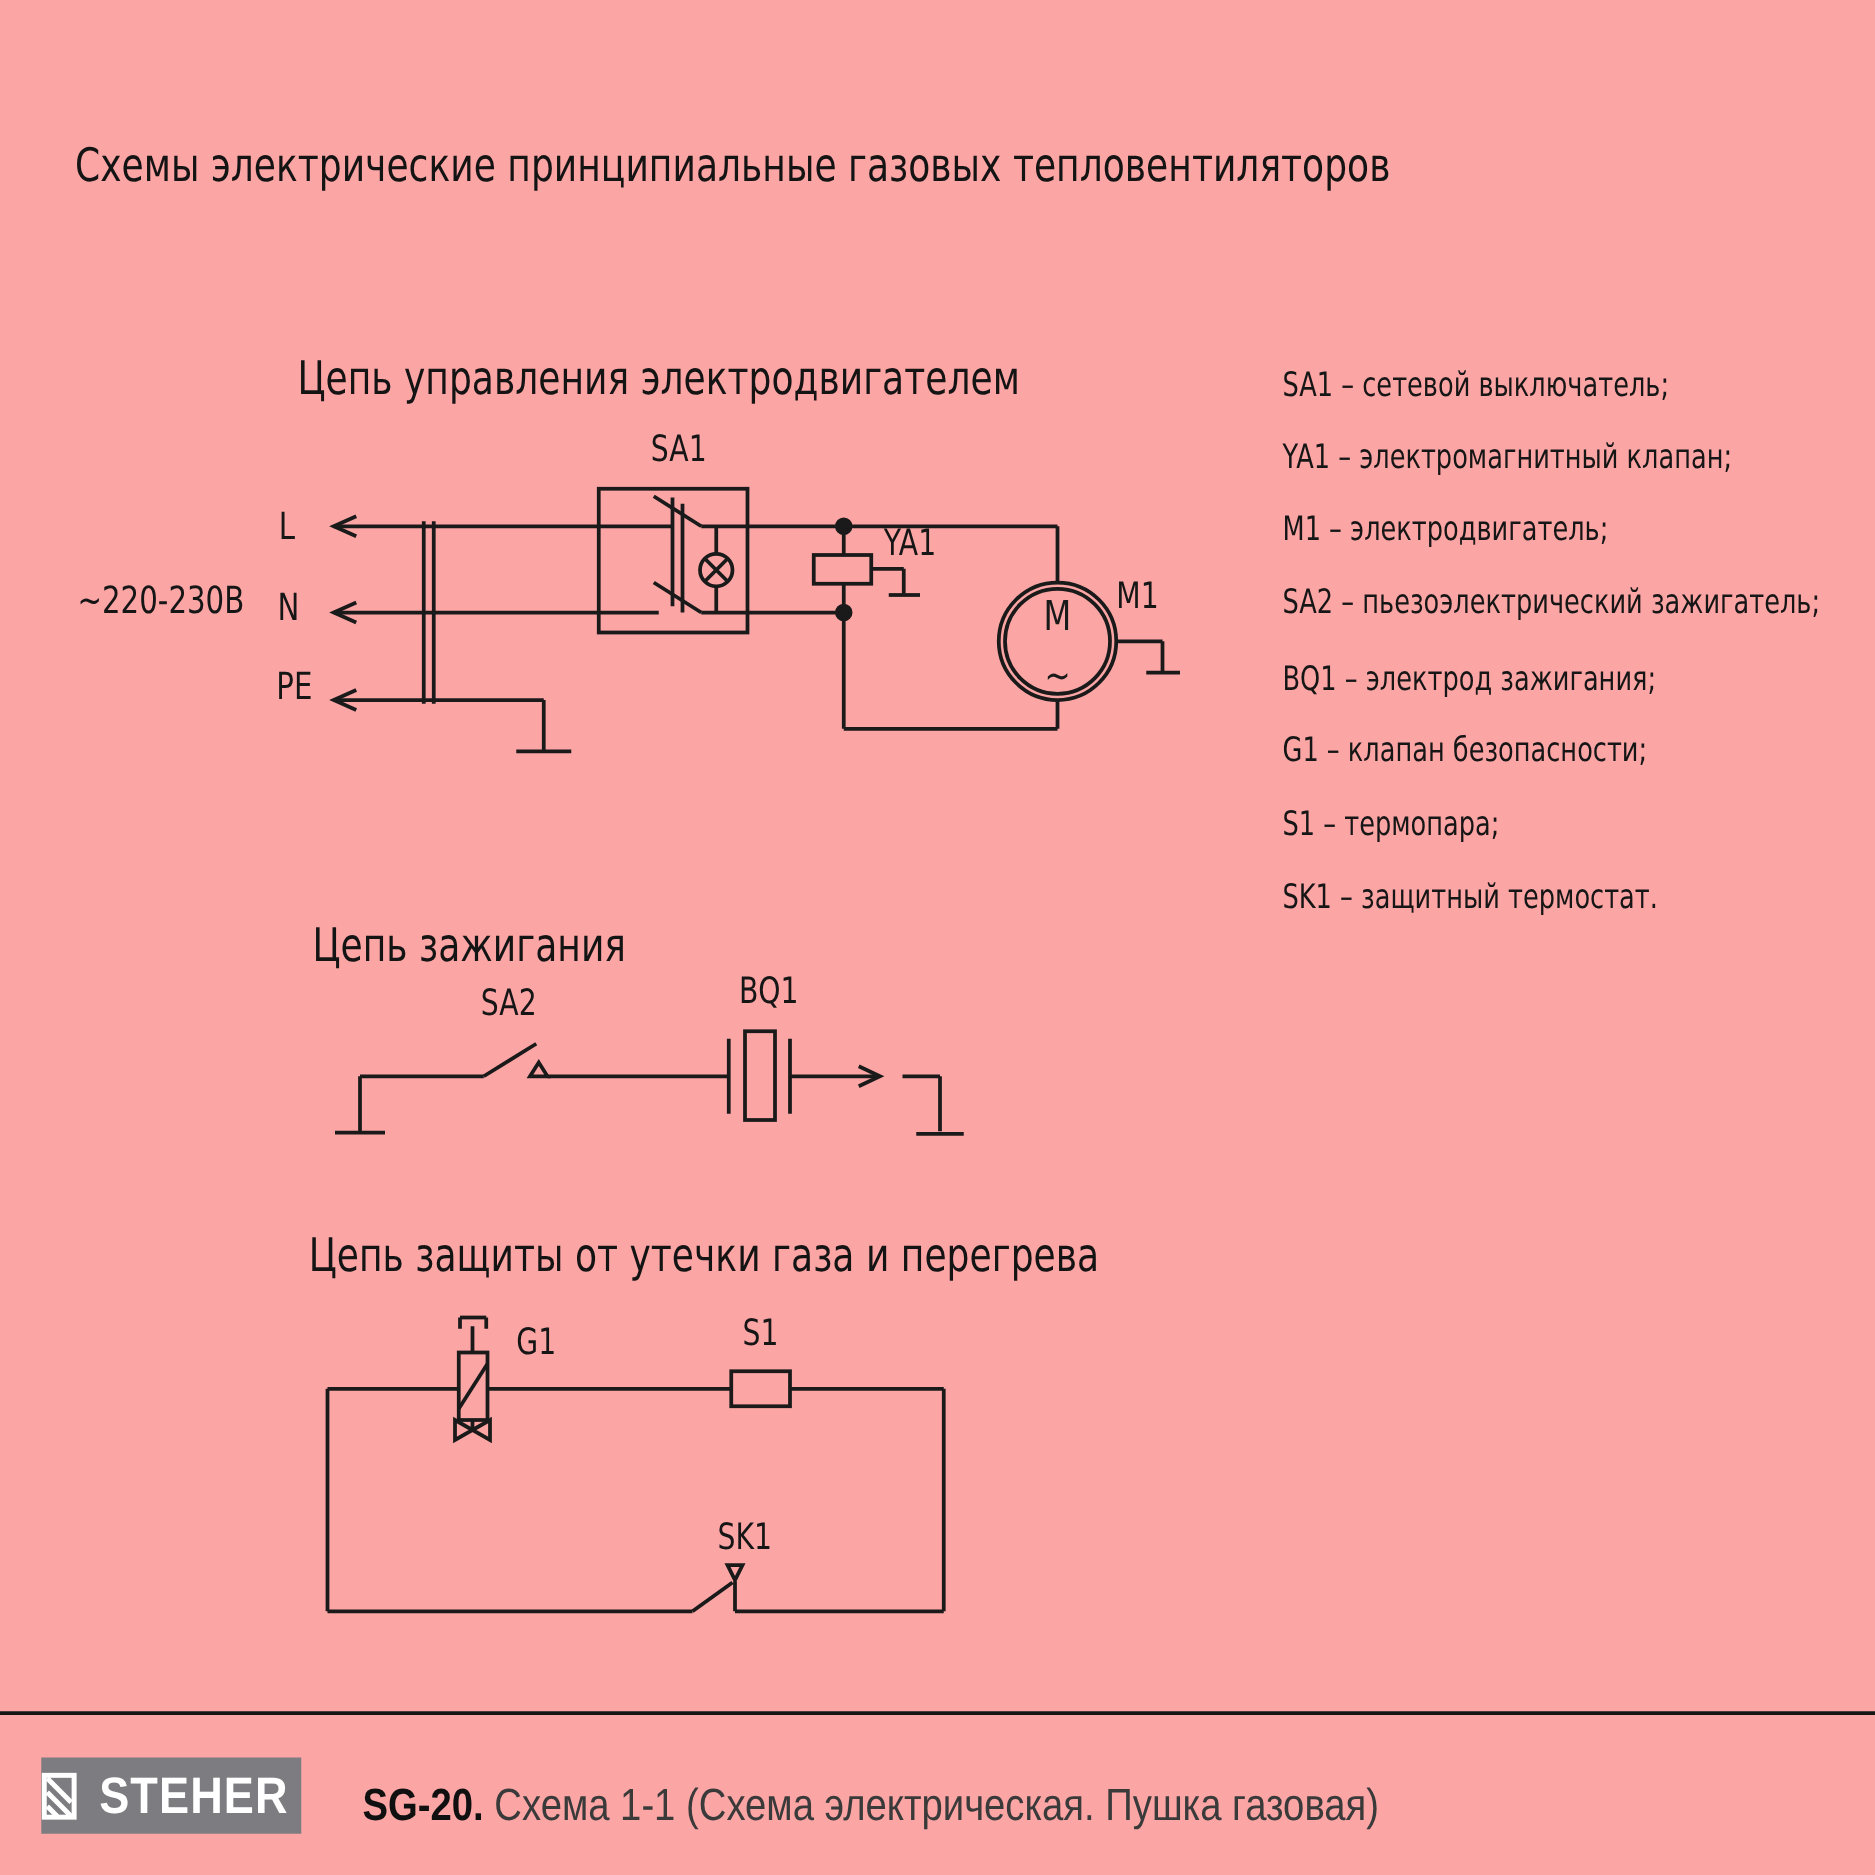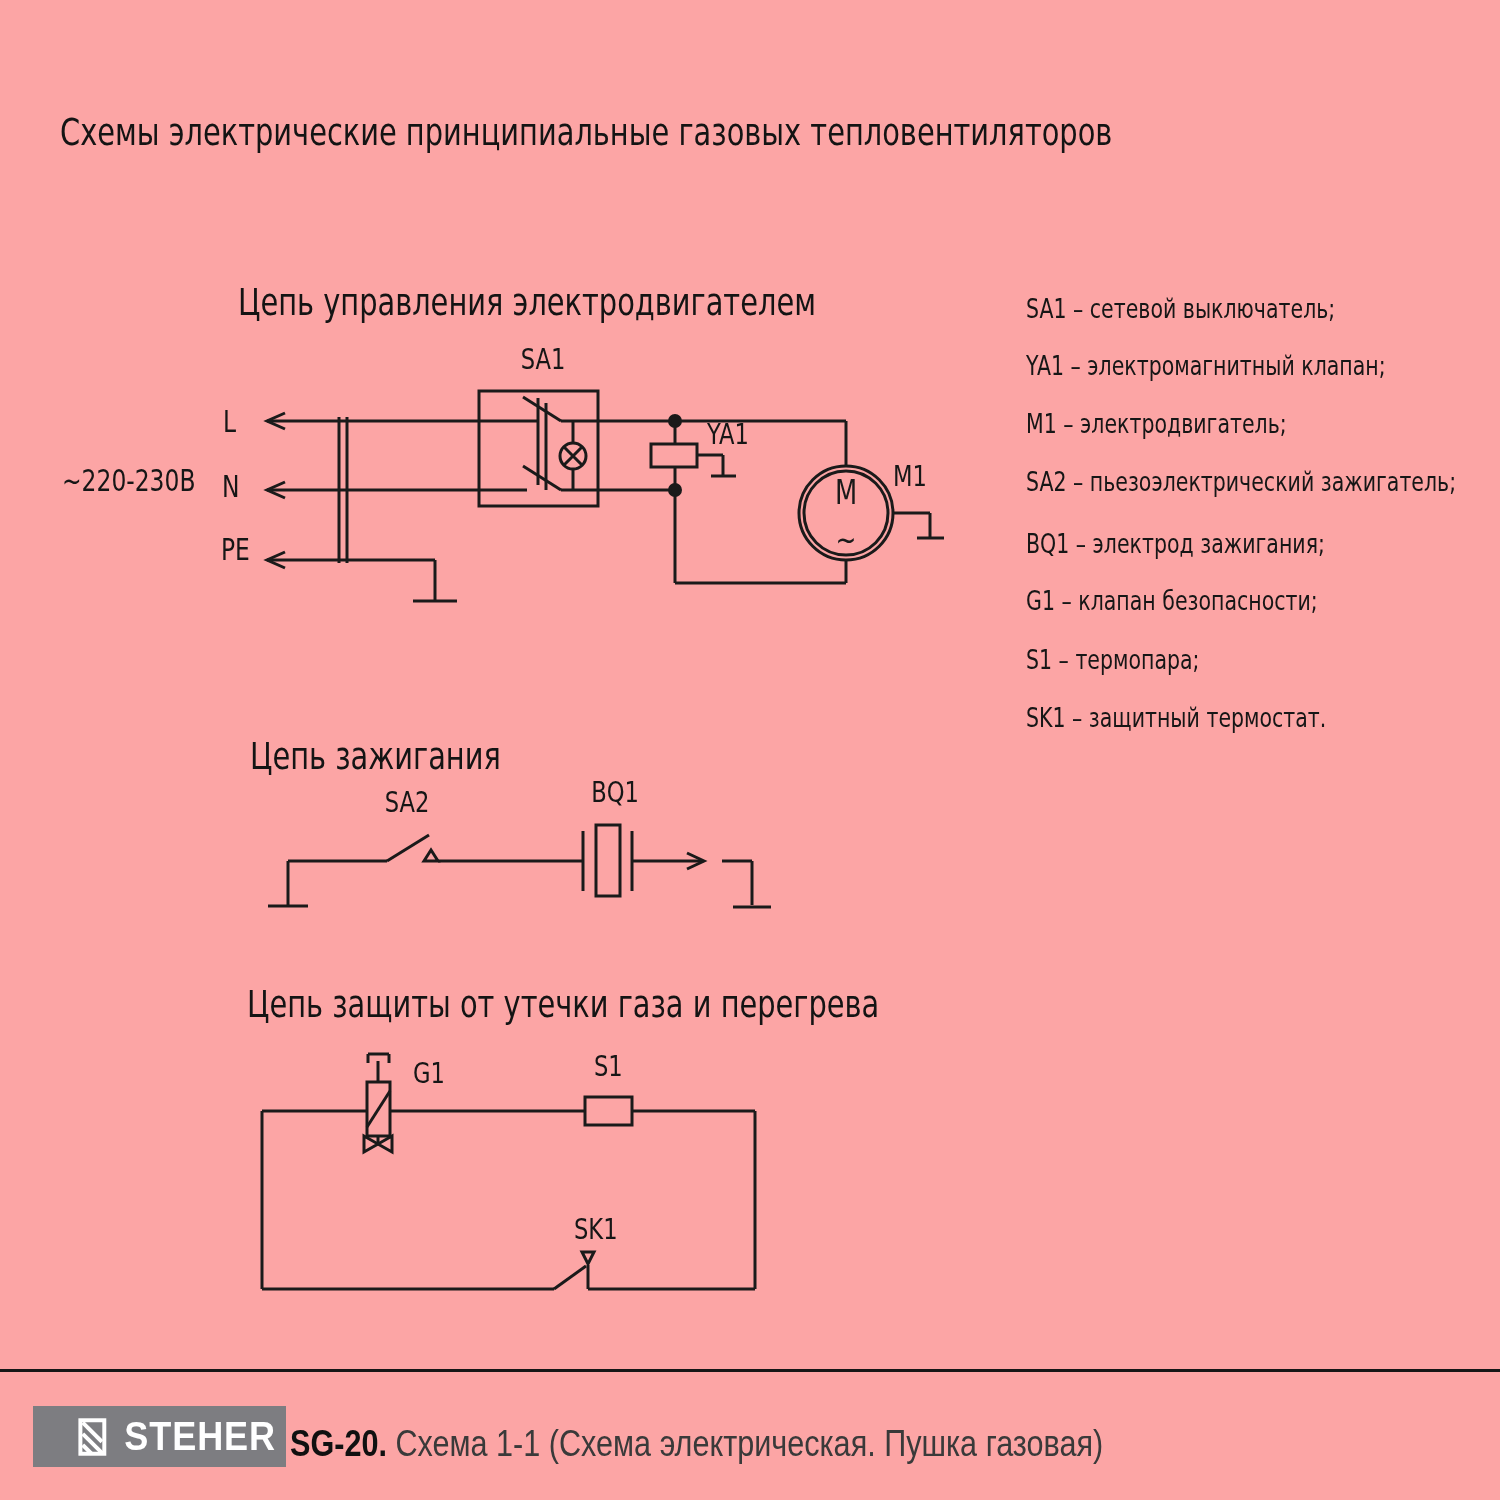--- a/index.html
+++ b/index.html
@@ -11,21 +11,21 @@
   .gc{transform-origin:50% 0;transform:translateX(-50%) scaleX(0.78);}
   .t-main{font-size:37px;color:#141414;}
   .t-circ{font-size:37px;color:#141414;}
   .t-lbl{font-size:29px;color:#161616;}
   .t-sup{font-size:30px;color:#161616;}
   .t-leg{font-size:27px;color:#161616;transform-origin:0 0;transform:scaleX(0.76);}
   #schematic{position:absolute;left:0;top:0;}
   
   .footer-divider{position:absolute;left:0;top:1369px;width:1500px;height:3px;background:#161616;}
   .logo-box{position:absolute;left:33px;top:1406px;width:208px;height:61px;background:#7d7d81;
-            display:flex;align-items:center;justify-content:center;gap:7px;padding-left:45px;}
+            display:flex;align-items:center;justify-content:center;gap:7px;}
   .brand{font-family:"Liberation Sans",sans-serif;font-weight:700;font-size:41px;color:#ffffff;
          letter-spacing:1px;transform:scaleX(0.88);transform-origin:50% 50%;}
   .footer-text{position:absolute;left:290px;top:1422px;white-space:nowrap;line-height:1.2;
                font-family:"Liberation Sans",sans-serif;font-size:36px;
                transform-origin:0 0;transform:scaleX(0.85);}
   .footer-model{font-weight:700;color:#101010;}
   .footer-caption{font-weight:400;color:#3a3a3a;}
 </style>
 </head>
 <body>

